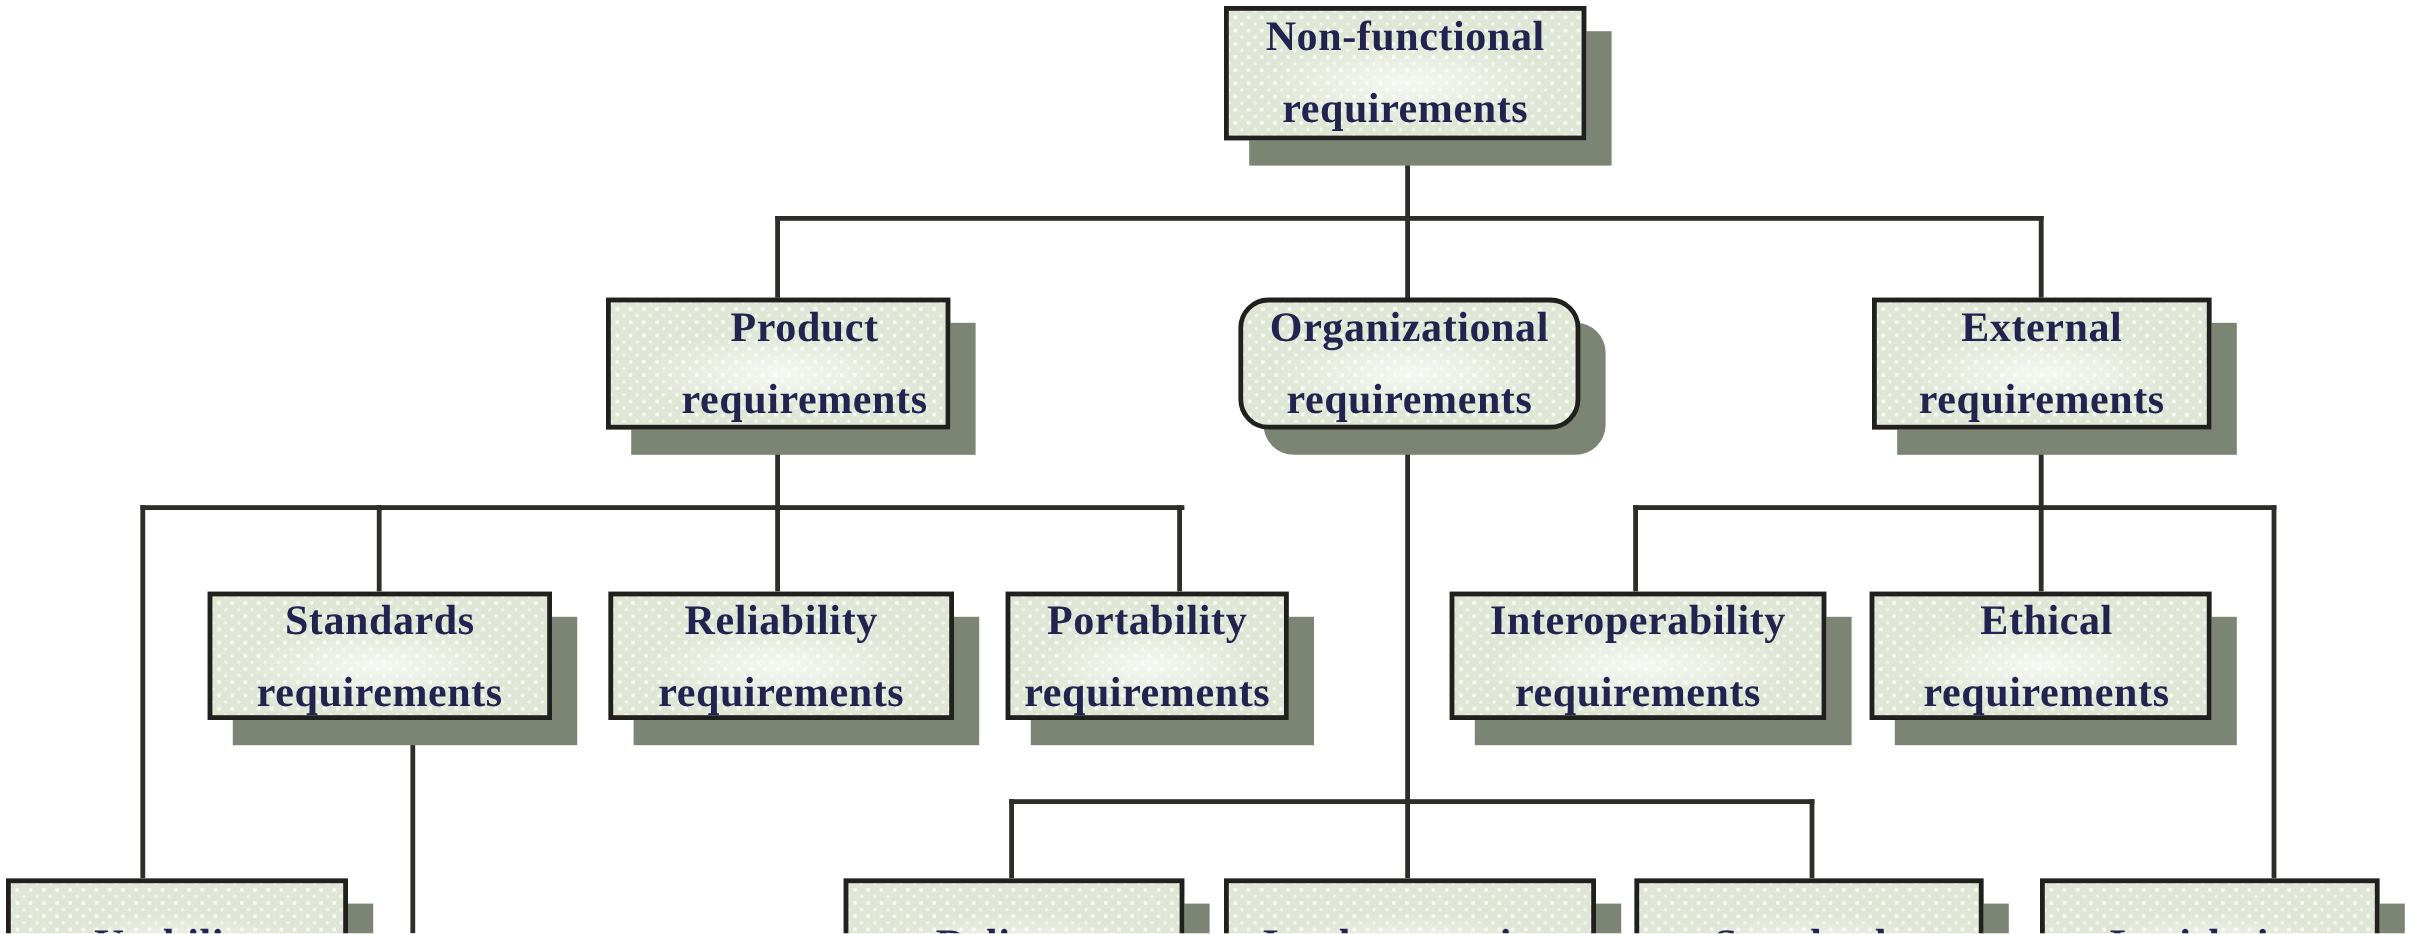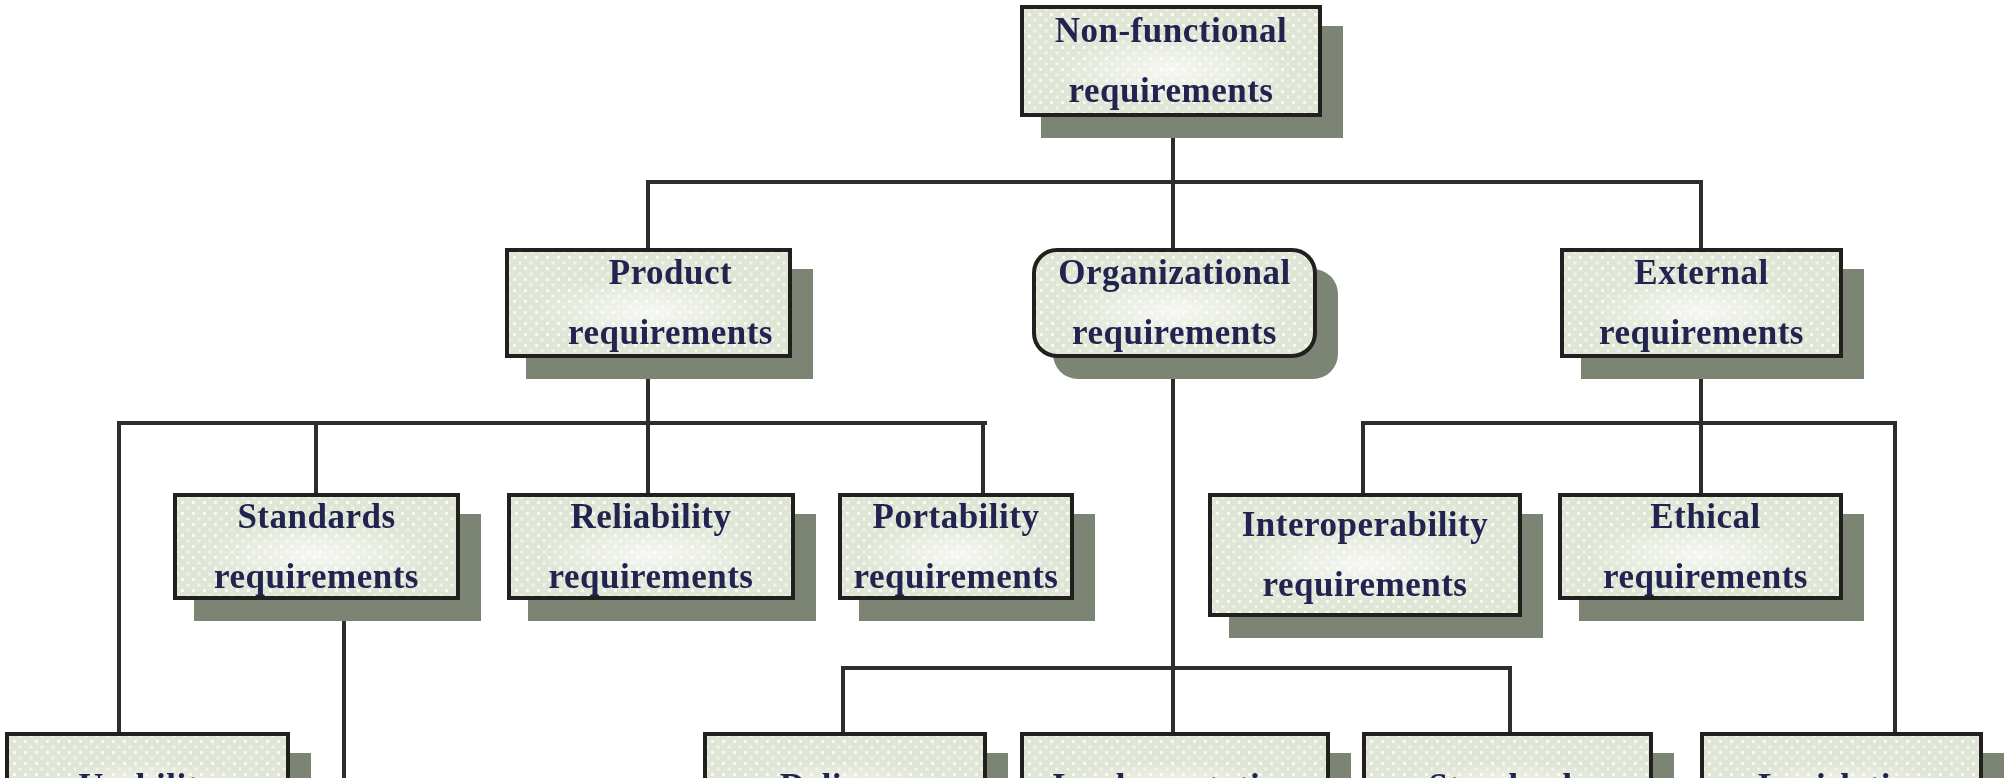--- a/index.html
+++ b/index.html
@@ -95,21 +95,21 @@
       <span class="line2">requirements</span>
     </div>
     <div class="node" style="left: 507px; top: 493px; width: 288px; height: 107px;">
       <span class="line1">Reliability</span>
       <span class="line2">requirements</span>
     </div>
     <div class="node" style="left: 838px; top: 493px; width: 236px; height: 107px;">
       <span class="line1">Portability</span>
       <span class="line2">requirements</span>
     </div>
-    <div class="node" style="left: 1208px; top: 493px; width: 314px; height: 124px; font-family: Liberation Serif, serif;">
+    <div class="node" style="left: 1208px; top: 493px; width: 314px; height: 107px; font-family: Liberation Serif, serif;">
       <span class="line1">Interoperability</span>
       <span class="line2">requirements</span>
     </div>
     <div class="node" style="left: 1558px; top: 493px; width: 285px; height: 107px; padding-left: 10px;">
       <span class="line1">Ethical</span>
       <span class="line2">requirements</span>
     </div>
     <div class="node" style="left: 5px; top: 732px; width: 285px; height: 110px;">
       <span class="line1">Usability</span>
     </div>

